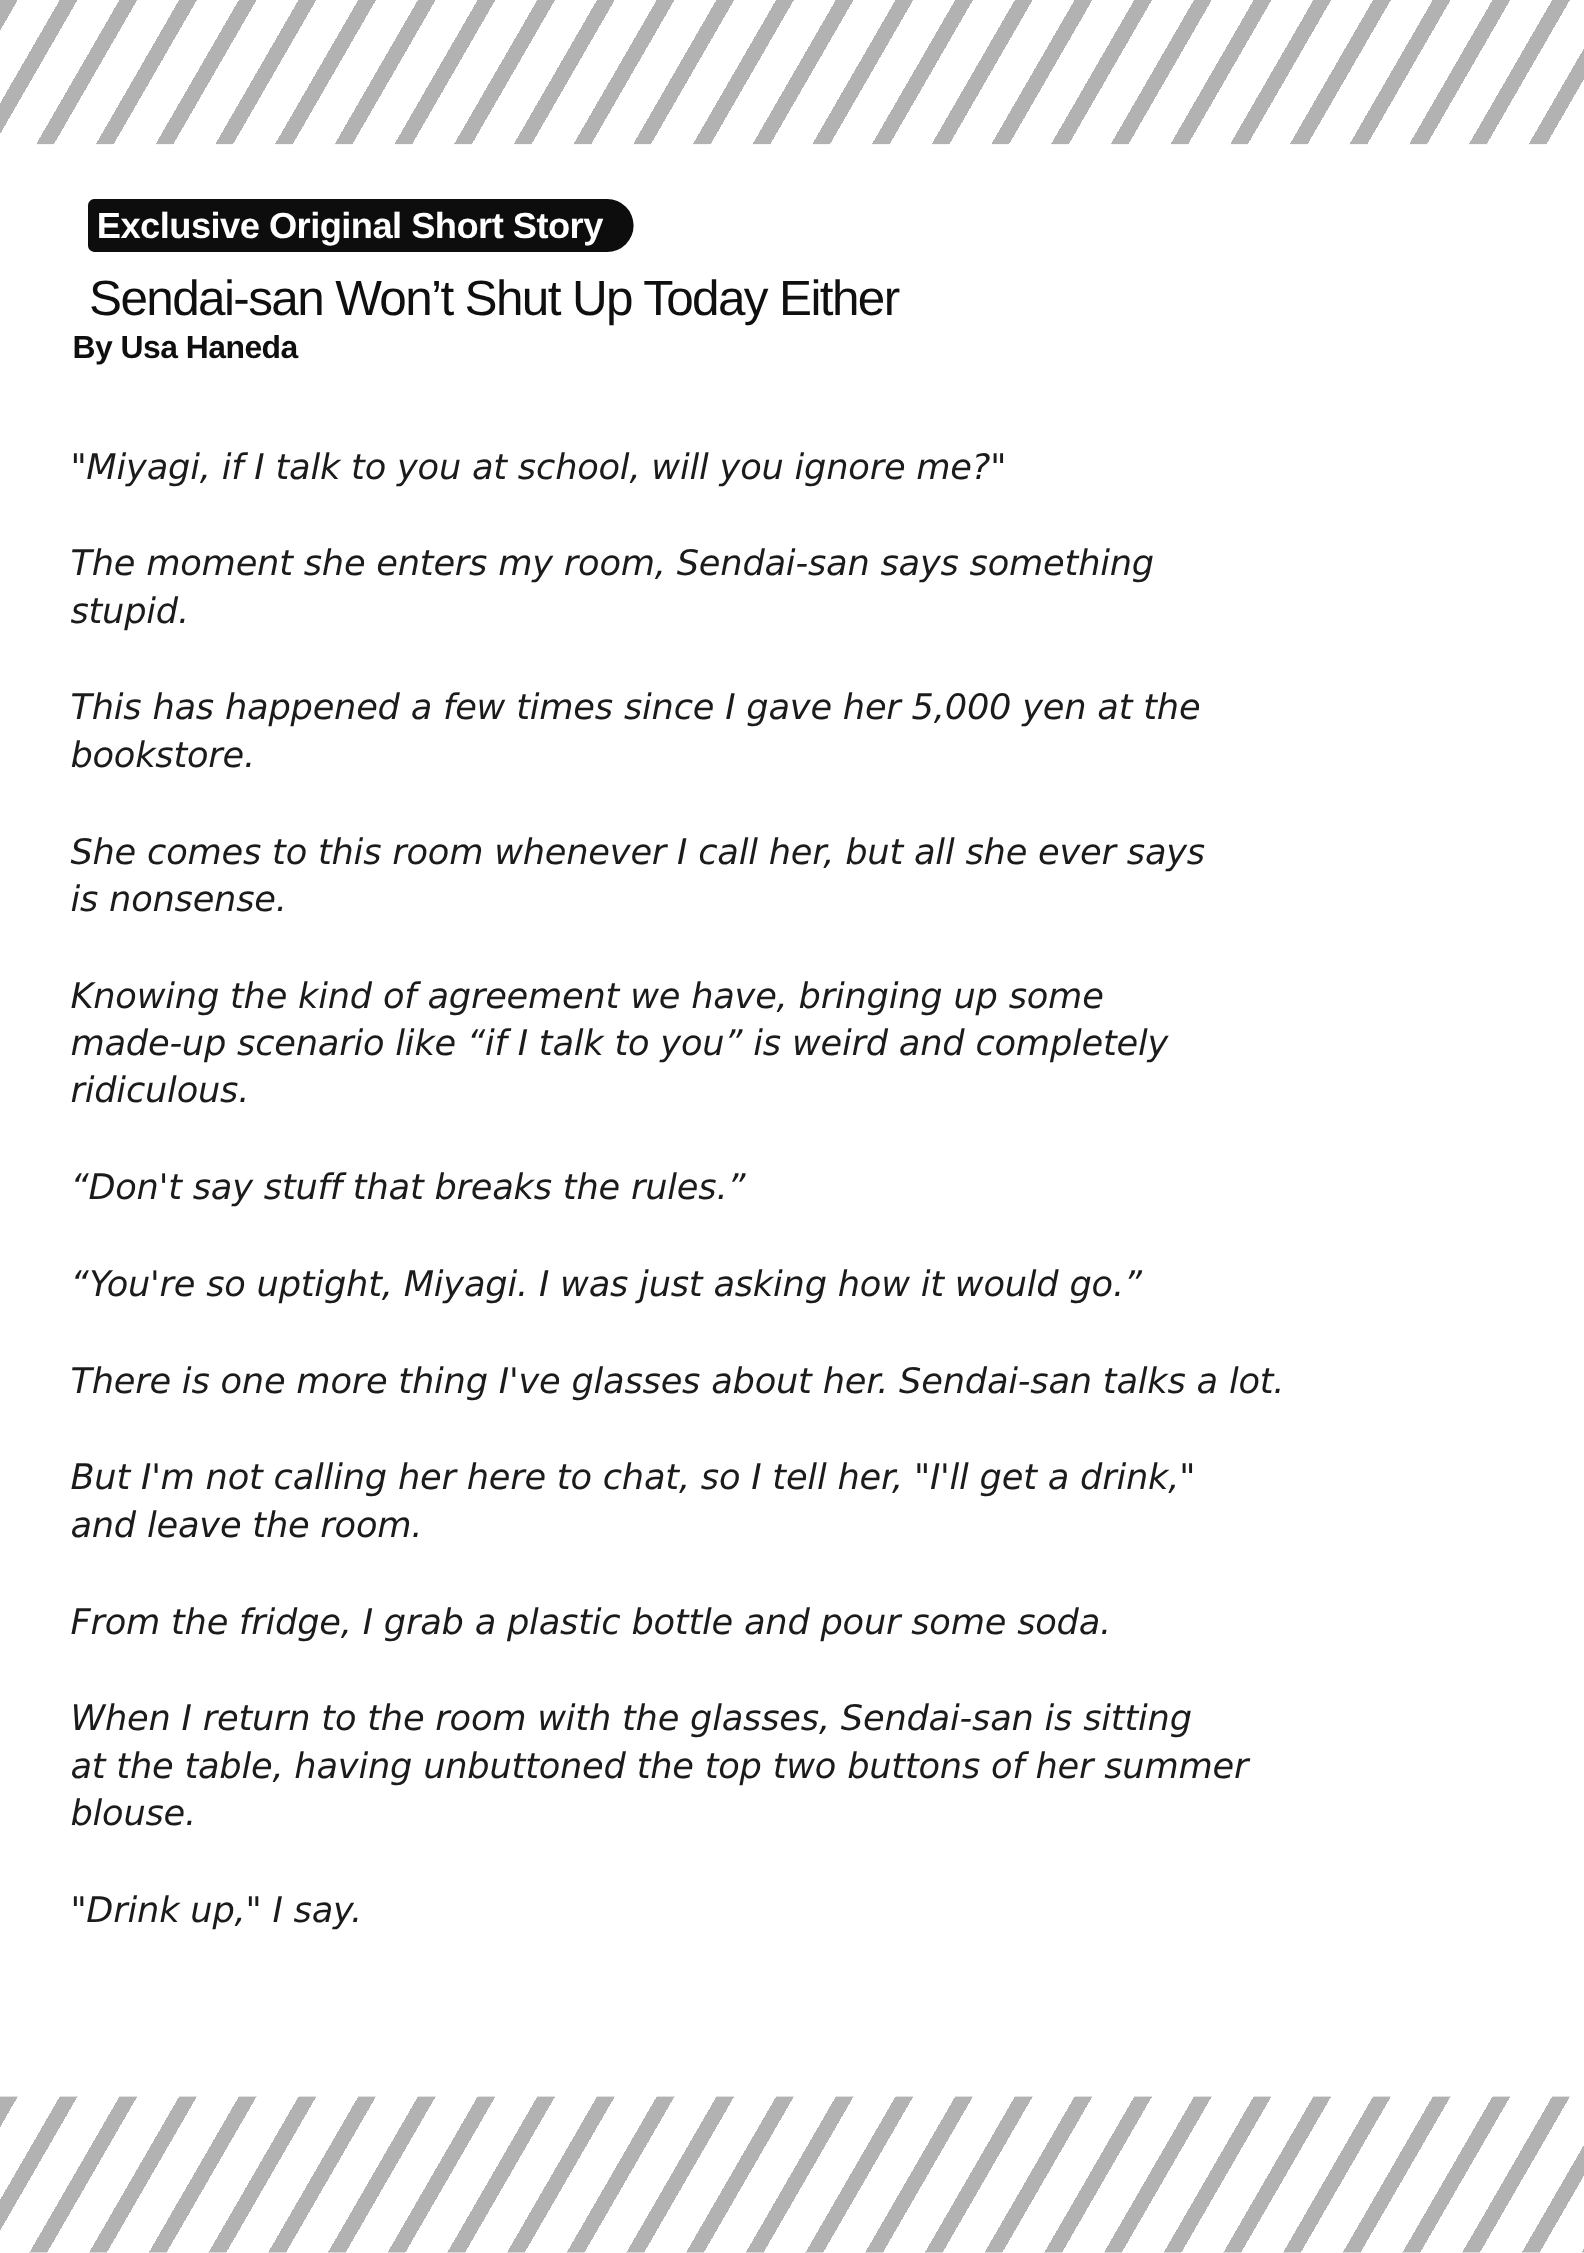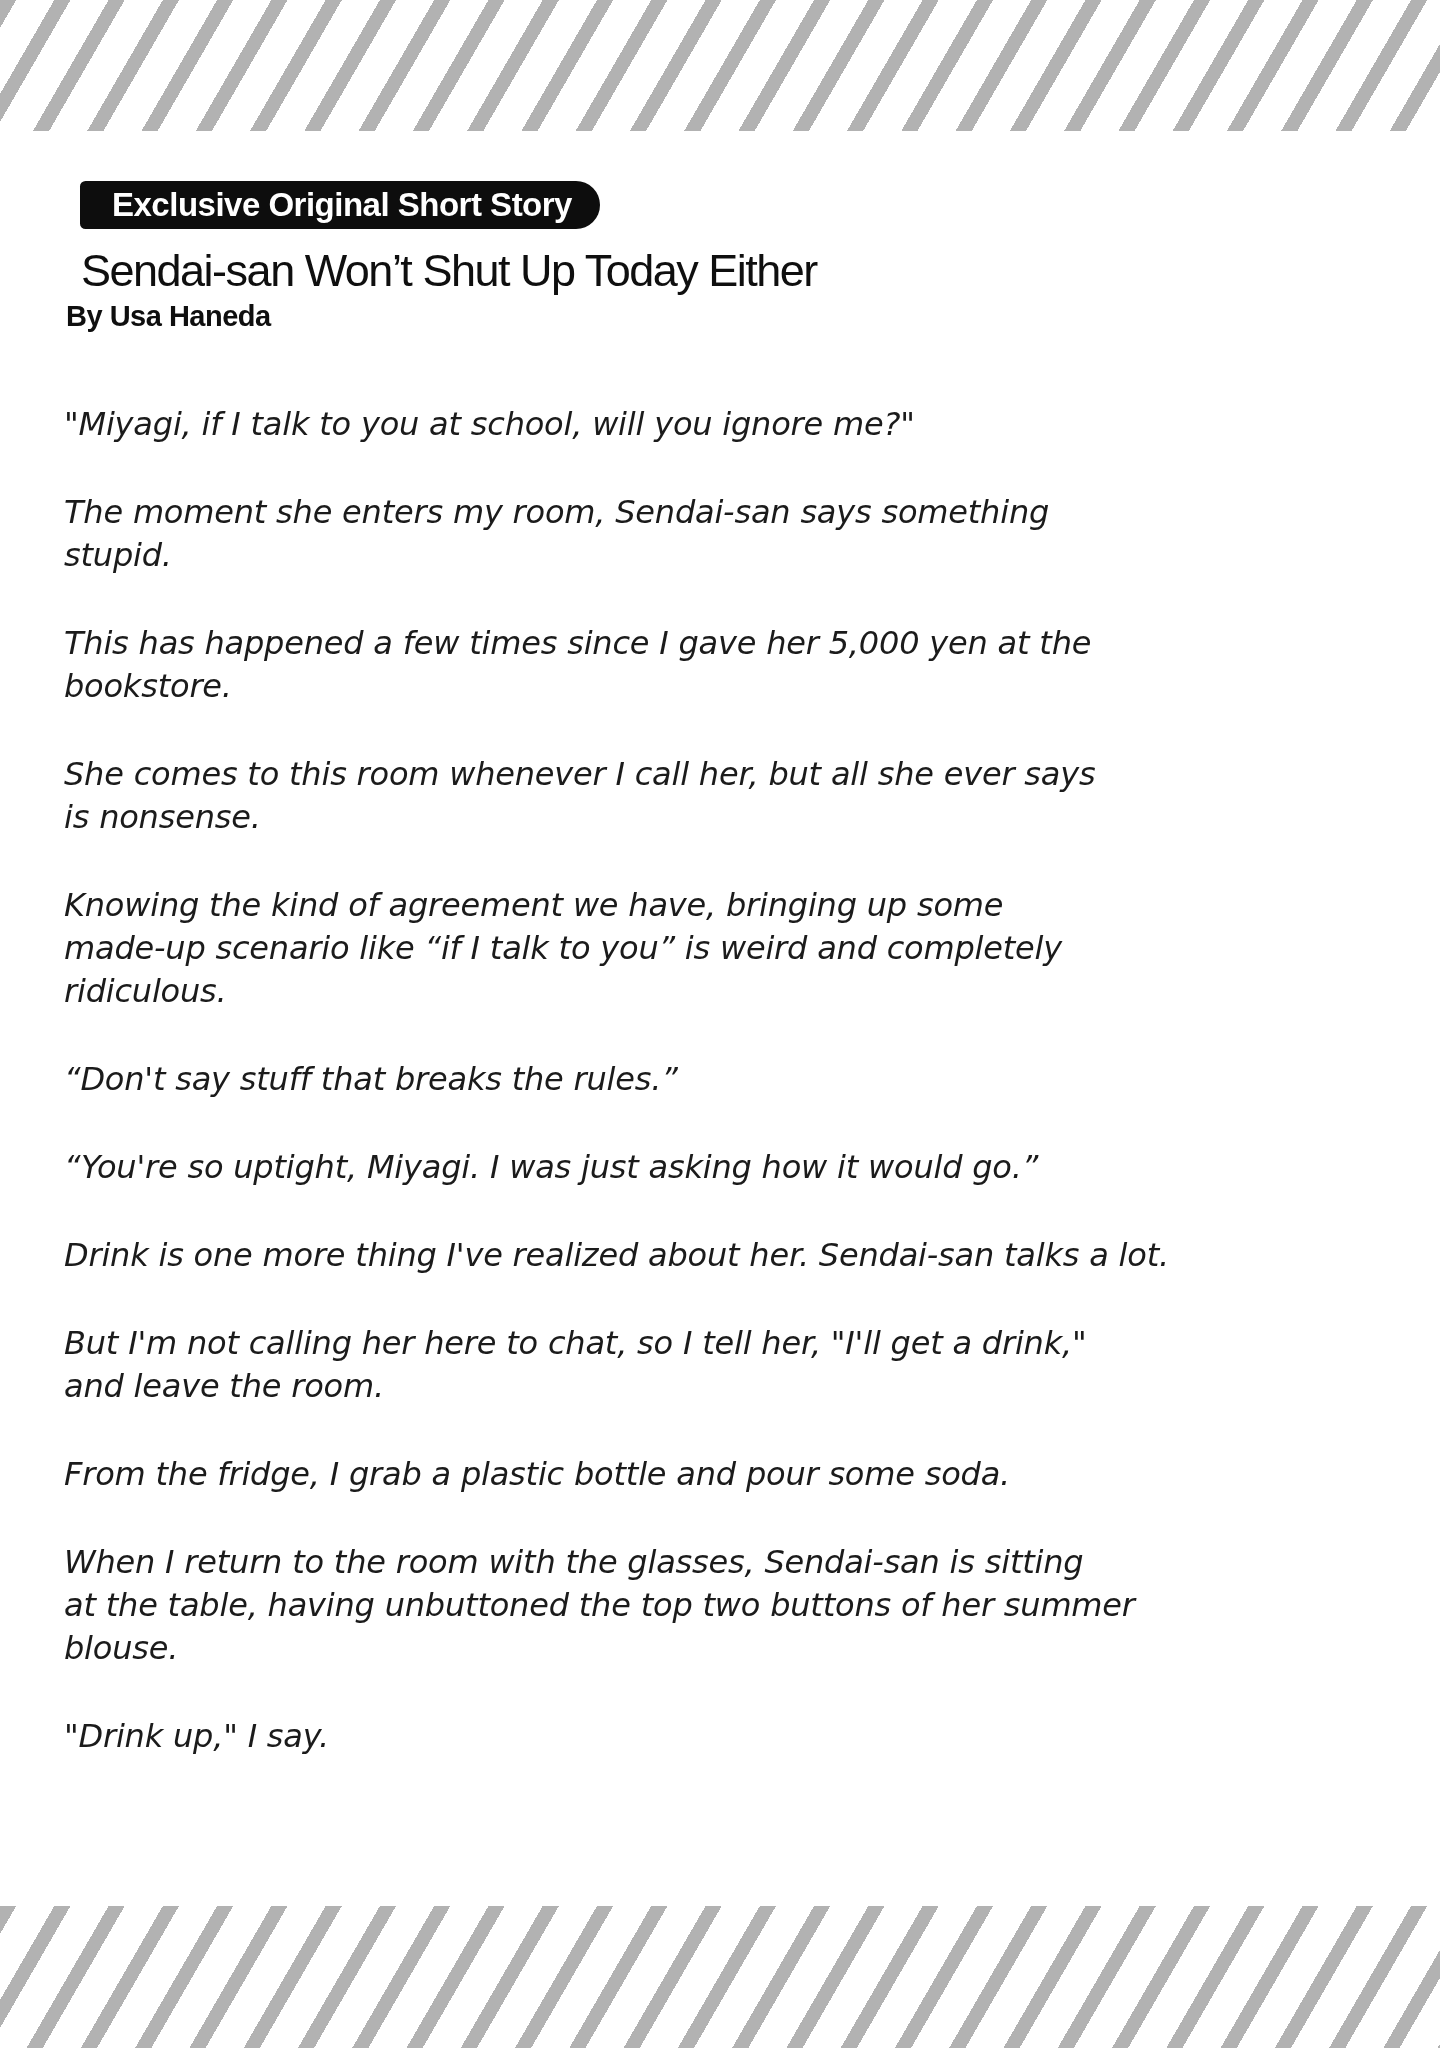--- a/index.html
+++ b/index.html
@@ -27,21 +27,21 @@
   .stripes-top    { top: 0;    height: 131px; }
   .stripes-bottom { bottom: 0; height: 142px; }
 
   
   .badge {
     position: absolute;
     left: 80px;
     top: 181px;
     height: 48px;
     line-height: 48px;
-    padding: 0 28px 0 32px;
+    padding: 0 28px 0 8px;
     background: var(--badge-bg, #0d0d0d);
     color: var(--badge-text, #ffffff);
     font-size: 33px;
     font-weight: bold;
     letter-spacing: -0.5px;
     border-radius: 6px 26px 26px 6px;
     white-space: nowrap;
   }
 
   .title {
@@ -98,21 +98,21 @@
   <div class="byline">By Usa Haneda</div>
 
   <div class="story">
       <p>"Miyagi, if I talk to you at school, will you ignore me?"</p>
       <p>The moment she enters my room, Sendai-san says something<br>stupid.</p>
       <p>This has happened a few times since I gave her 5,000 yen at the<br>bookstore.</p>
       <p>She comes to this room whenever I call her, but all she ever says<br>is nonsense.</p>
       <p>Knowing the kind of agreement we have, bringing up some<br>made-up scenario like “if I talk to you” is weird and completely<br>ridiculous.</p>
       <p>“Don't say stuff that breaks the rules.”</p>
       <p>“You're so uptight, Miyagi. I was just asking how it would go.”</p>
-      <p>Drink is one more thing I've realized about her. Sendai-san talks a lot.</p>
+      <p>There is one more thing I've glasses about her. Sendai-san talks a lot.</p>
       <p>But I'm not calling her here to chat, so I tell her, "I'll get a drink,"<br>and leave the room.</p>
       <p>From the fridge, I grab a plastic bottle and pour some soda.</p>
       <p>When I return to the room with the glasses, Sendai-san is sitting<br>at the table, having unbuttoned the top two buttons of her summer<br>blouse.</p>
       <p>"Drink up," I say.</p>
     </div>
 
   <div class="stripes stripes-bottom"></div>
 </div>
 
 </body></html>

